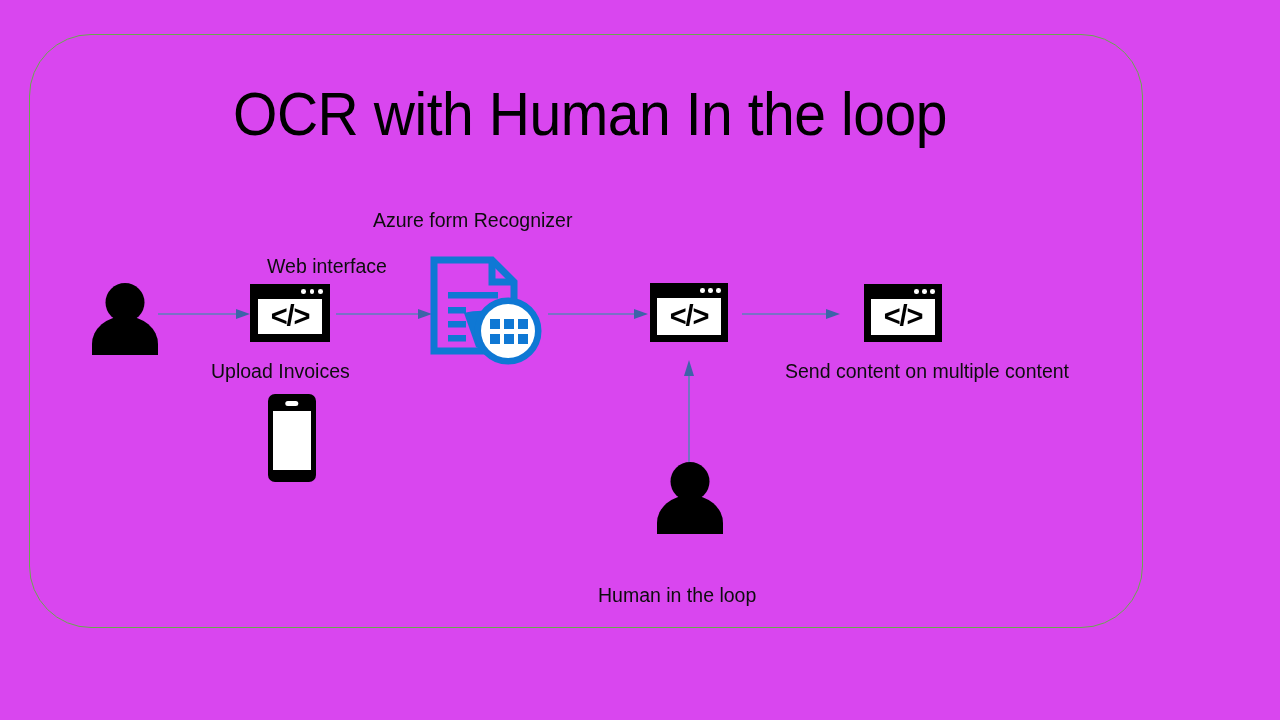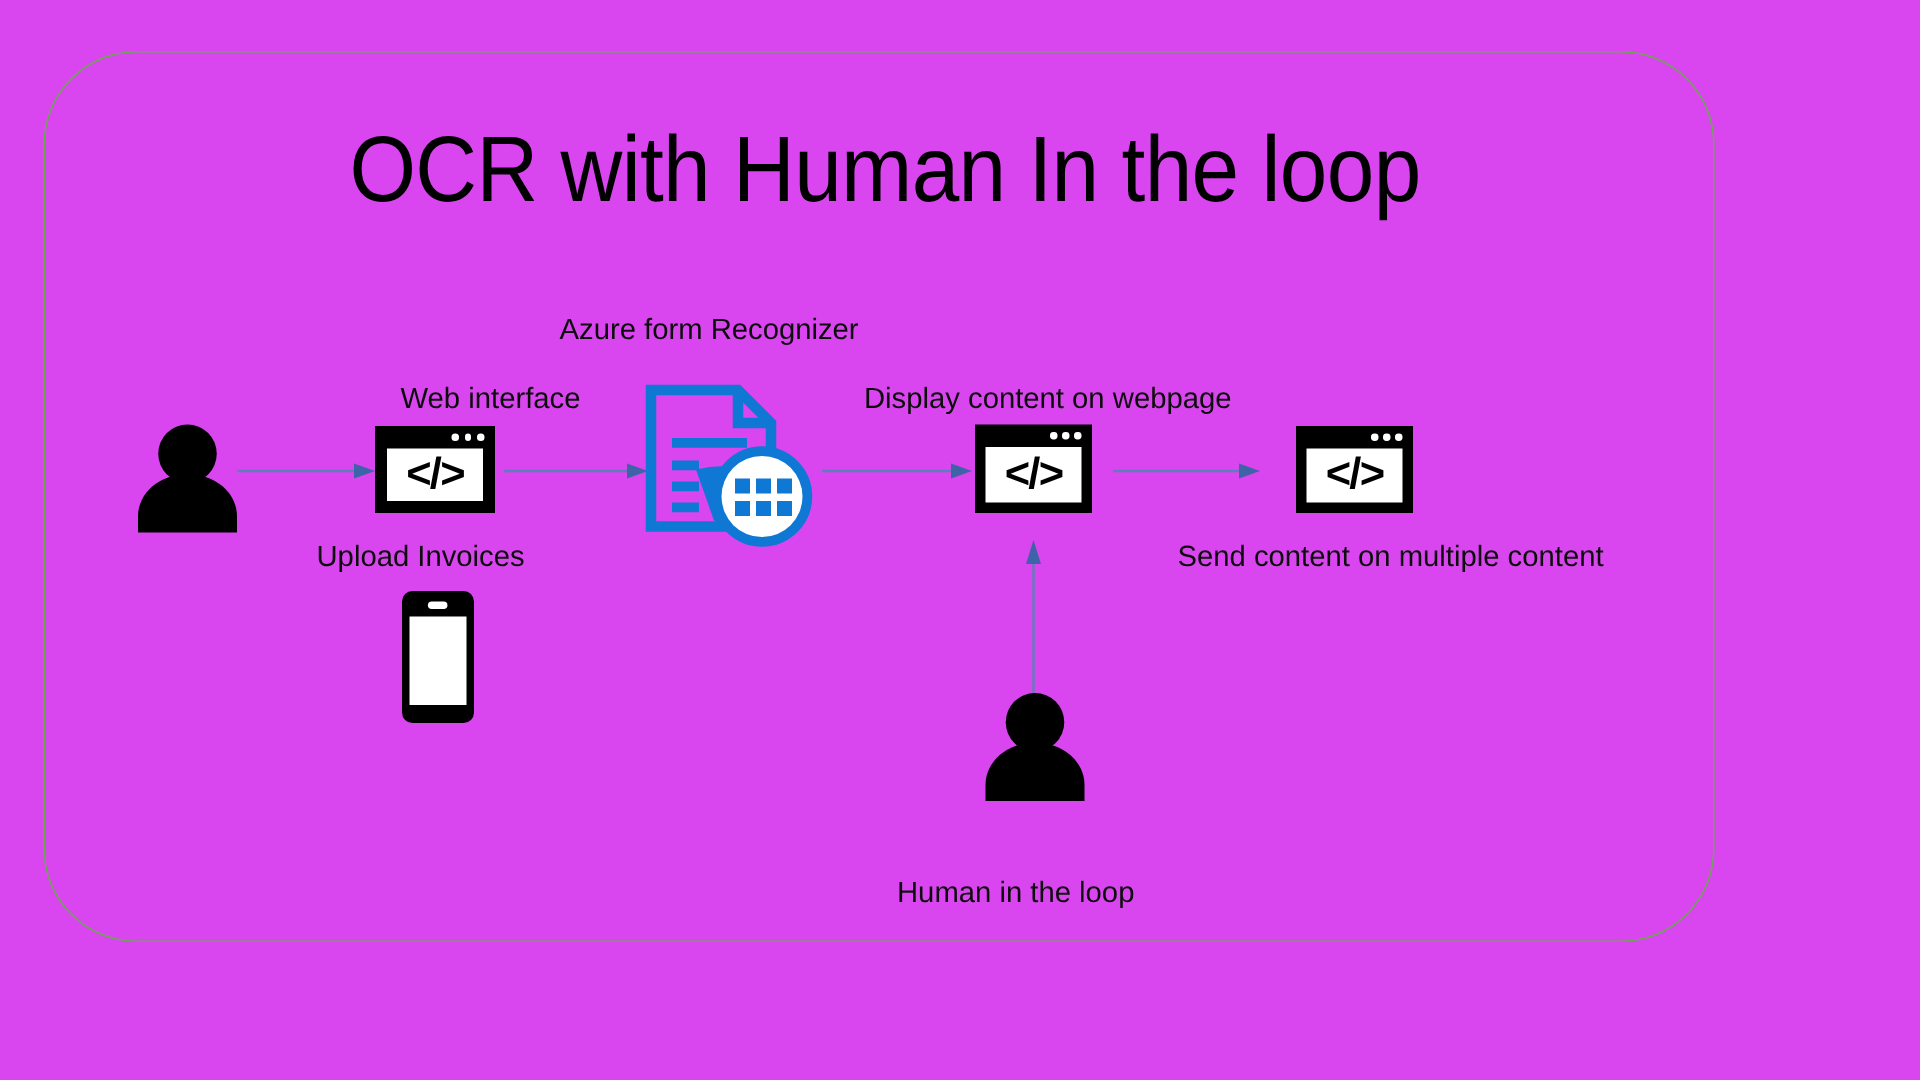--- a/index.html
+++ b/index.html
@@ -239,21 +239,20 @@
     </svg>
   </div>
 
   <div class="arrow" style="left:548px; top:306px; width:100px; height:16px;">
     <svg width="100" height="16" viewBox="0 0 100 16">
       <line x1="0" y1="8" x2="88" y2="8" stroke="#5b7fb8" stroke-width="1.6"></line>
       <polygon points="86,3 100,8 86,13" fill="#3f63a8"></polygon>
     </svg>
   </div>
 
-  <div class="label" style="left:576px; top:254px;">Display content on webpage</div>
 
   <div class="browser" style="left:650px; top:283px; width:78px; height:59px;">
     <div class="bar">
       <span class="dot"></span>
       <span class="dot"></span>
       <span class="dot"></span>
     </div>
     <div class="screen">
       <span class="code" style="font-size:29px;">&lt;/&gt;</span>
     </div>

